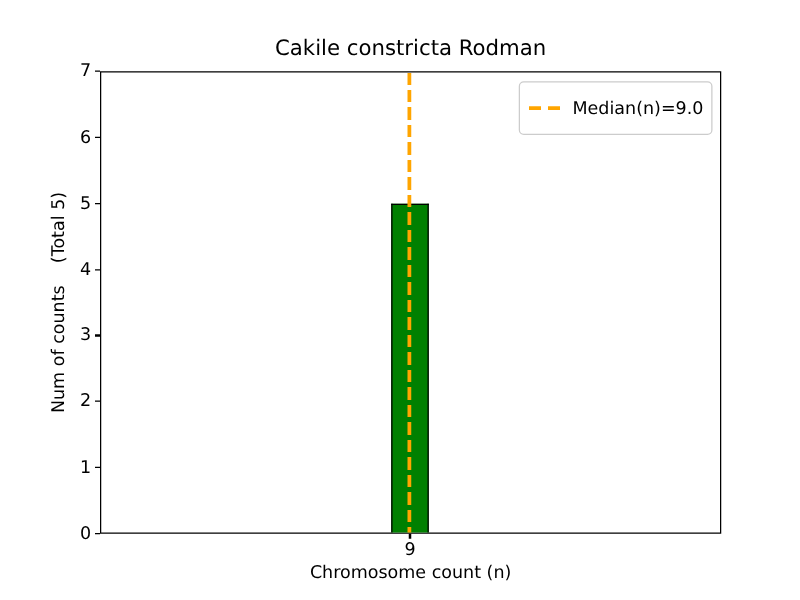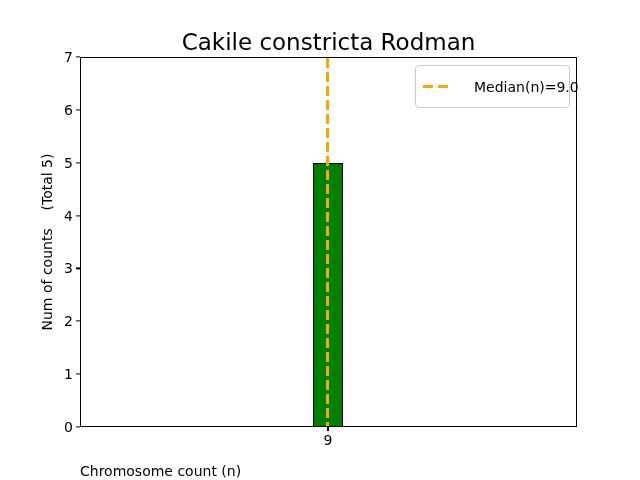--- a/index.html
+++ b/index.html
@@ -6,21 +6,21 @@
   #figure {
     position: relative;
     width: 640px; height: 480px;
     background: #ffffff;
     font-family: "DejaVu Sans", "Liberation Sans", sans-serif;
     color: #000000;
     overflow: hidden;
   }
   .chart-title {
     position: absolute; left: 80px; top: 29px; width: 497px;
-    text-align: center; font-size: 23px; white-space: pre;
+    text-align: center; font-size: 17px; white-space: pre;
   }
   .plot-area {
     position: absolute; left: 80px; top: 57px;
     width: 497px; height: 370px;
     border: 1px solid #000000;
     box-sizing: border-box;
     background: #ffffff;
   }
   .bar {
     position: absolute; left: 232px; bottom: 0;
@@ -51,22 +51,22 @@
   }
   .x-tick-mark {
     position: absolute; left: 327px; top: 427px; width: 1.5px; height: 4px;
     background: #000;
   }
   .x-tick-label {
     position: absolute; left: 328px; top: 432px;
     transform: translateX(-50%); font-size: 14px;
   }
   .x-axis-label {
-    position: absolute; left: 80px; top: 463px; width: 497px;
-    text-align: left; font-size: 14px; white-space: pre;
+    position: absolute; left: 80px; top: 450px; width: 497px;
+    text-align: center; font-size: 14px; white-space: pre;
   }
   .y-axis-label {
     position: absolute; left: 47px; top: 242px;
     transform: translate(-50%, -50%) rotate(-90deg);
     font-size: 14px; white-space: pre;
   }
   .legend {
     position: absolute; left: 415px; top: 65px;
     width: 155px; height: 43px;
     background: rgba(255,255,255,0.9);
@@ -77,21 +77,21 @@
     display: flex; flex-direction: column; justify-content: space-around;
   }
   .legend-row {
     display: flex; align-items: center; height: 18px;
   }
   .legend-swatch {
     width: 27px; height: 3px; margin-right: 8px; flex: 0 0 27px;
     background: repeating-linear-gradient(90deg, #ffa500 0 10px, transparent 10px 15px);
   }
   .legend-swatch.empty { background: none; }
-  .legend-label { font-size: 14px; white-space: pre; margin-left: 16px; }
+  .legend-label { font-size: 14px; white-space: pre; }
 </style>
 </head>
 <body>
 
 <div id="figure">
 
   <div class="chart-title">Cakile constricta Rodman</div>
 
   <div class="y-axis-label">Num of counts    (Total 5)</div>
 

